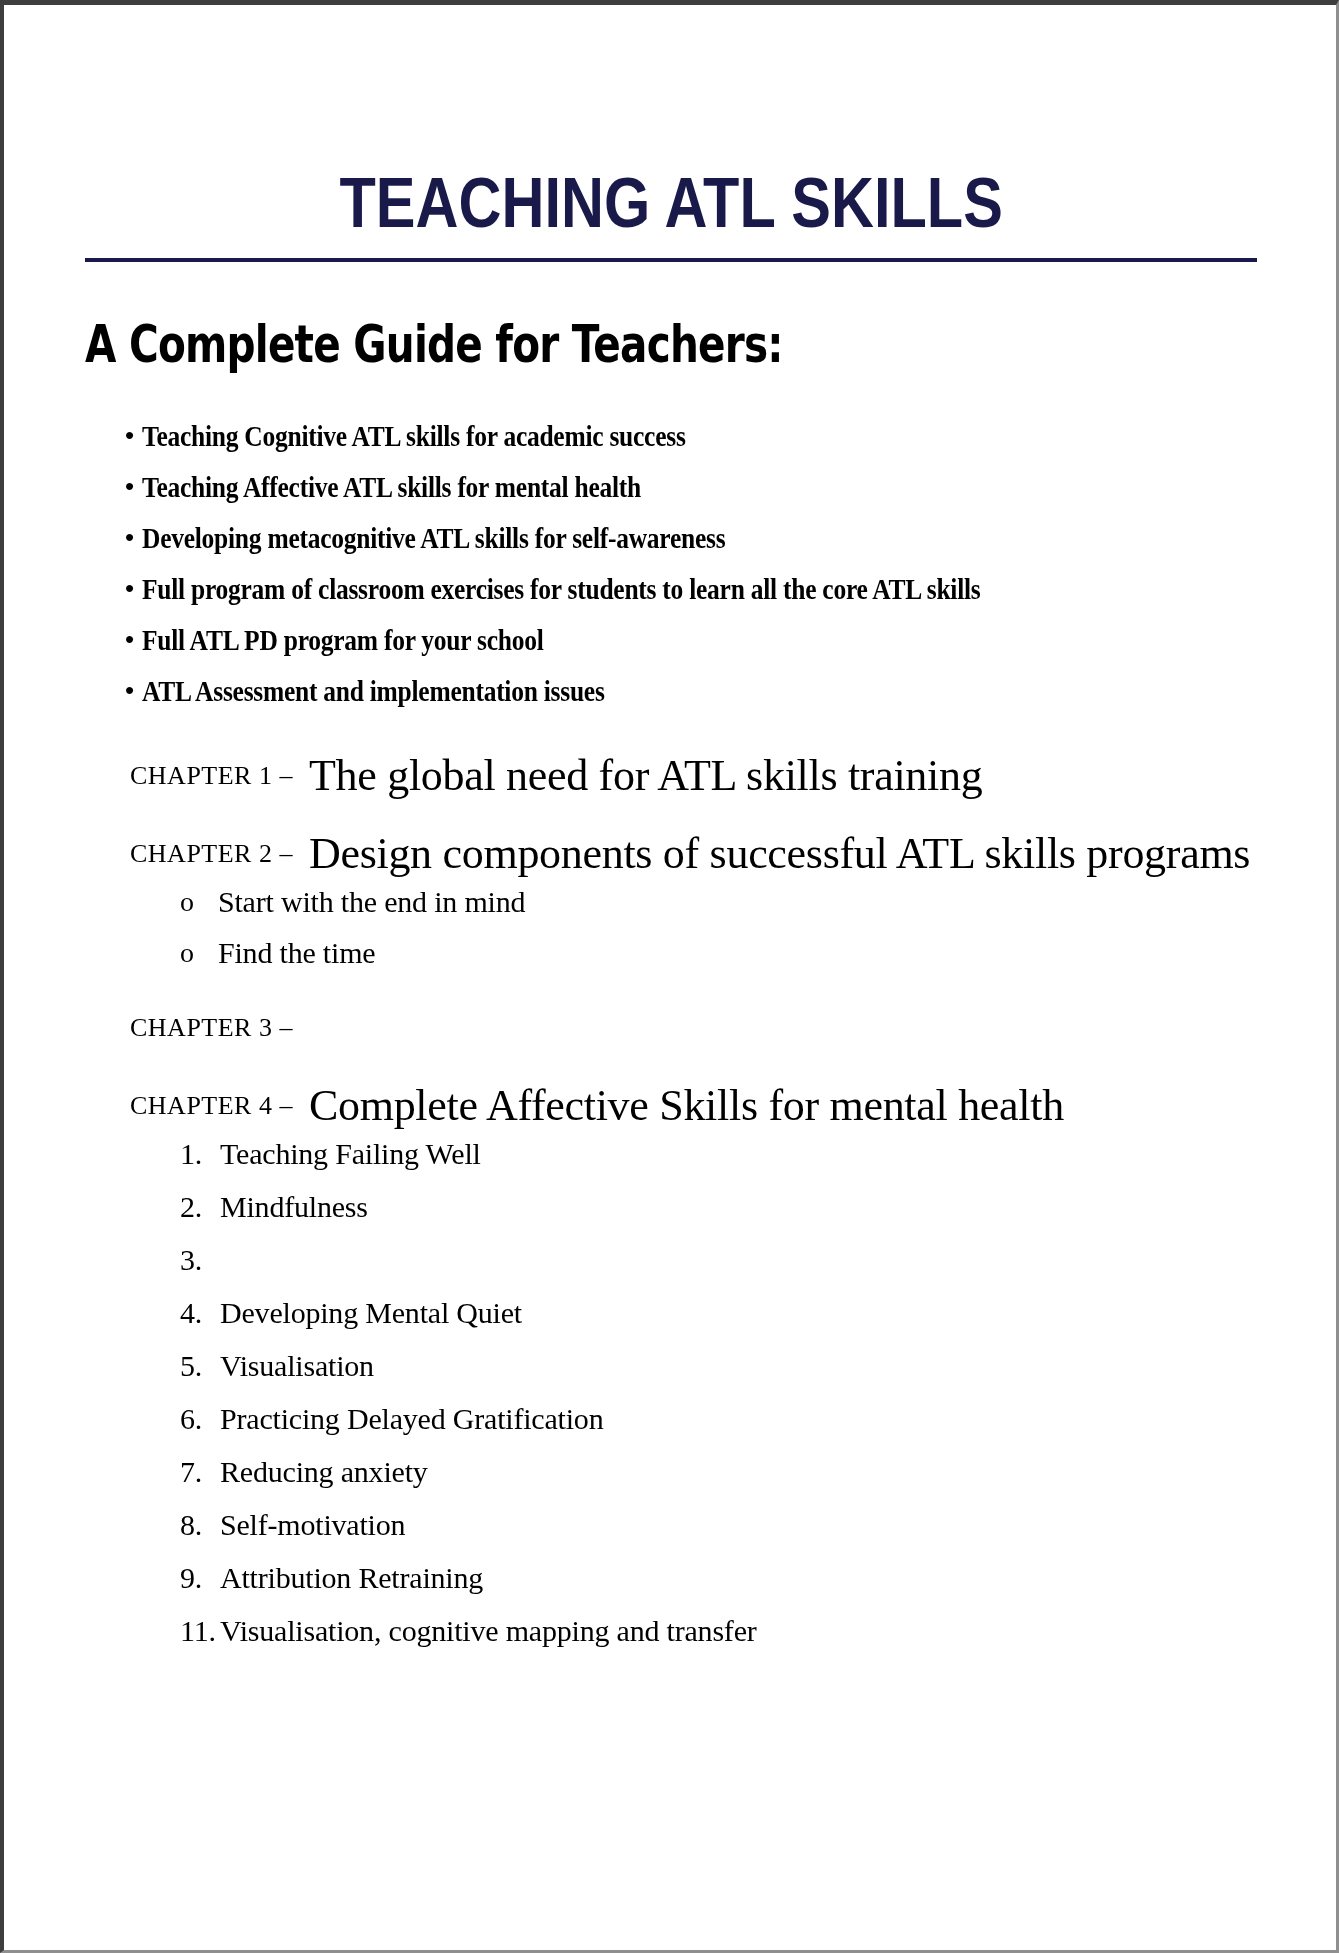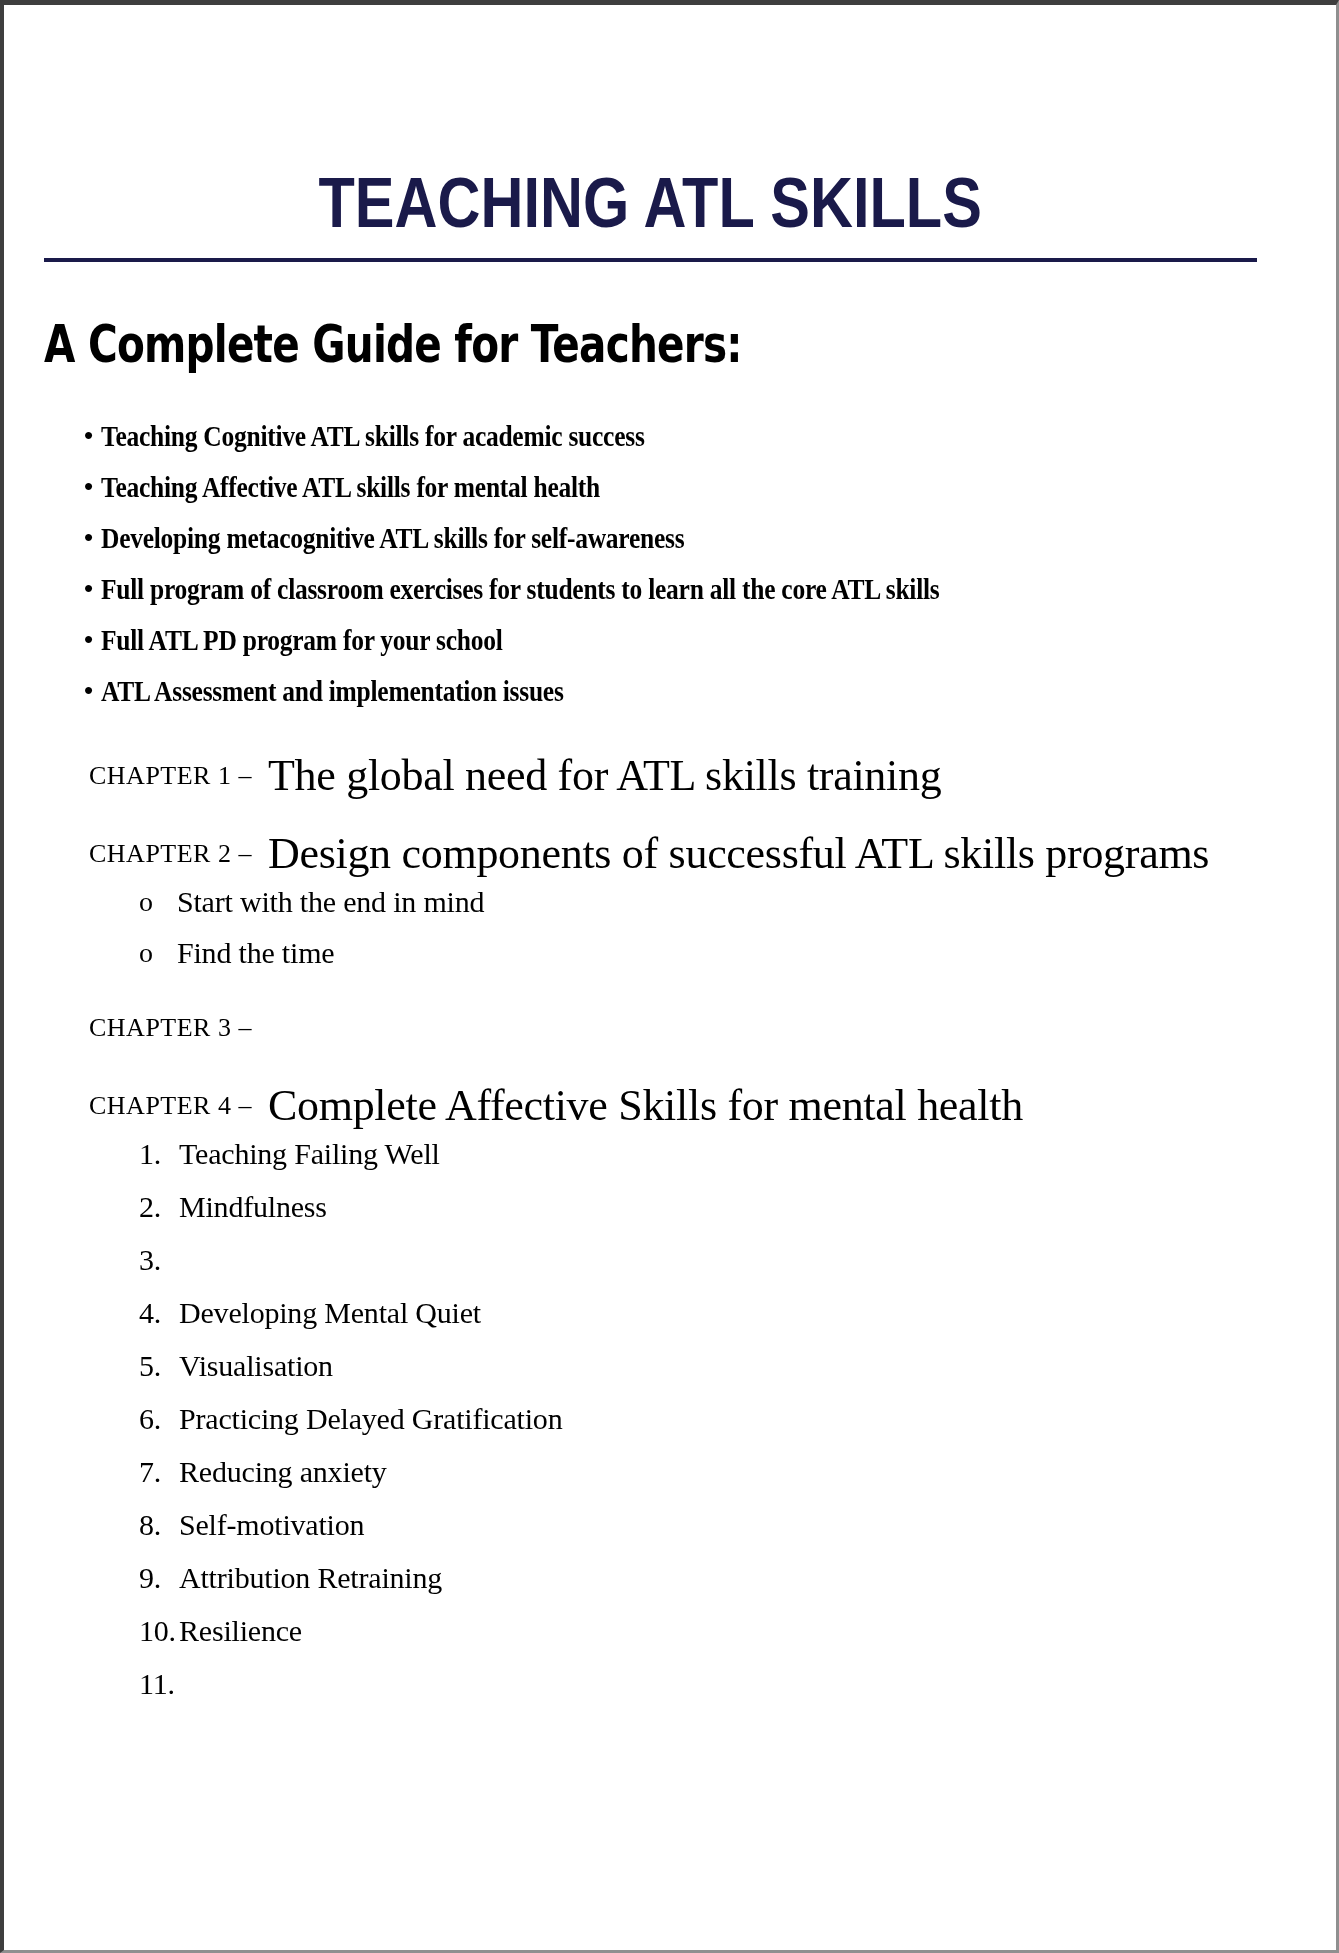--- a/index.html
+++ b/index.html
@@ -9,21 +9,21 @@
     height: 1953px;
     box-sizing: border-box;
     background: #ffffff;
     border-style: solid;
     border-width: 5px 3px 3px 4px;
     border-color: #3e3e3e #8f8f8f #8f8f8f #3e3e3e;
     overflow: hidden;
     font-family: "Liberation Serif", serif;
     color: #000000;
   }
-  .content { padding: 0 79px 0 40px; }
+  .content { padding: 0 79px 0 81px; }
 
   
   .title-wrap {
     margin-top: 158px;
     text-align: center;
   }
   .title {
     display: inline-block;
     font-family: "Liberation Sans", sans-serif;
     font-weight: bold;
@@ -210,22 +210,19 @@
       </div>
       <div class="num-item">
         <span class="num">8.</span>
         <span>Self-motivation</span>
       </div>
       <div class="num-item">
         <span class="num">9.</span>
         <span>Attribution Retraining</span>
       </div>
       <div class="num-item">
-        <span class="num">10.</span>
-        <span>Resilience</span>
-      </div>
-      <div class="num-item">
         <span class="num">11.</span>
+        <span>Visualisation, cognitive mapping and transfer</span>
       </div>
     </div>
 
   </div>
 </div>
 
 </body></html>

